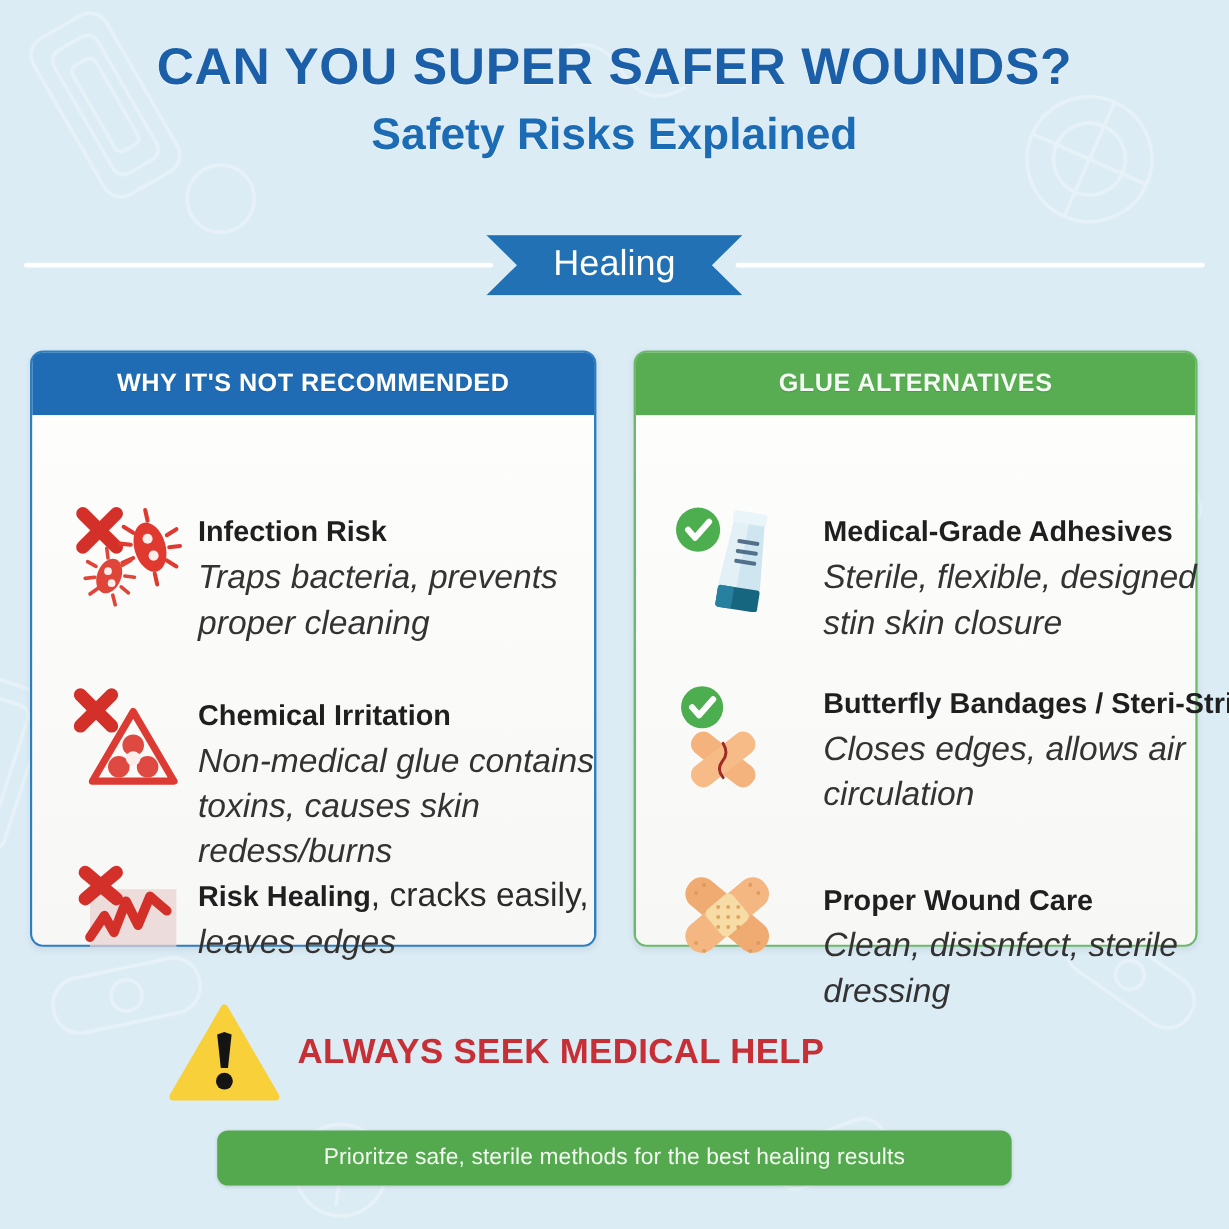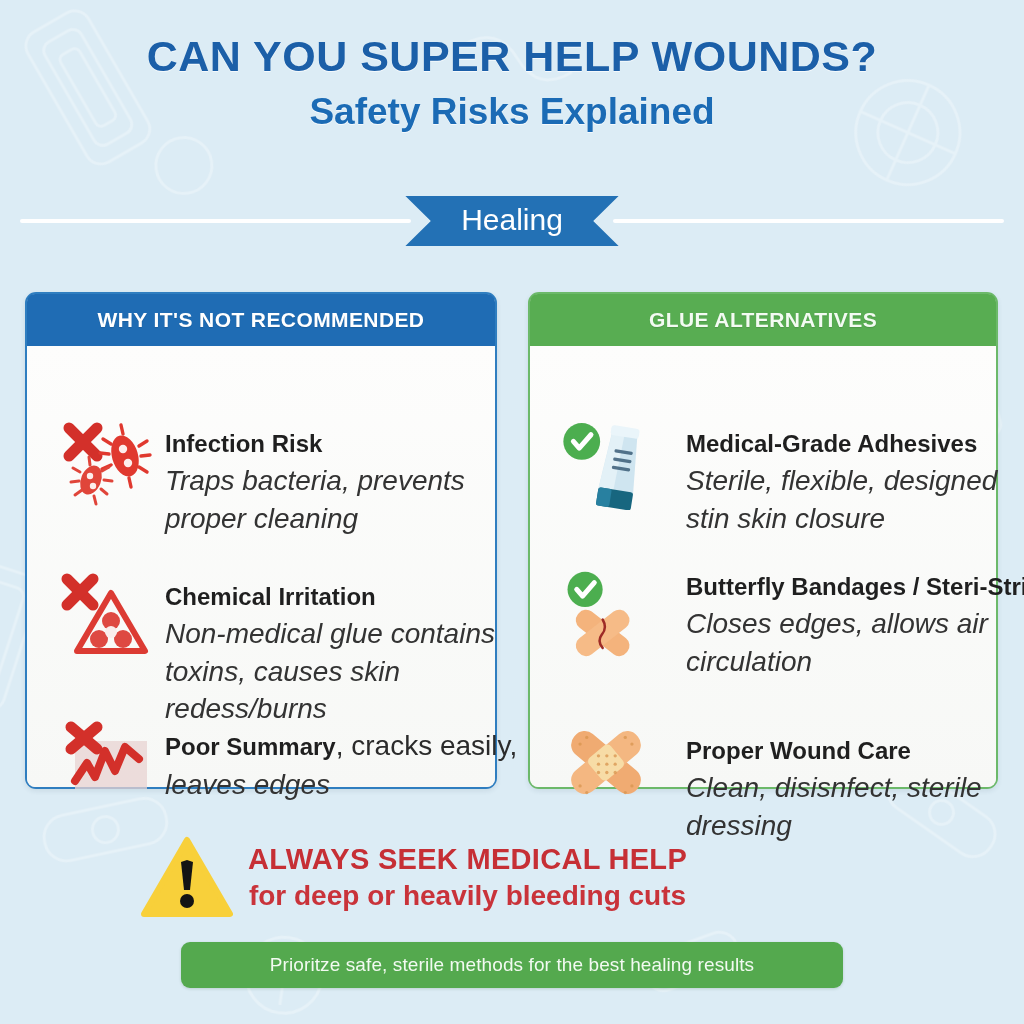--- a/index.html
+++ b/index.html
@@ -177,21 +177,21 @@
     <g transform="translate(470,18) rotate(14)">
       <path d="M0 28 q28 -28 56 0 q28 28 56 0"></path>
     </g>
     <g transform="translate(150,140) rotate(-8)">
       <circle cx="30" cy="30" r="28"></circle>
     </g>
   </g>
 </svg>
 
 <div id="header">
-  <div class="title-main">CAN YOU SUPER HELP WOUNDS?</div>
+  <div class="title-main">CAN YOU SUPER SAFER WOUNDS?</div>
   <div class="title-sub">Safety Risks Explained</div>
 </div>
 
 <div id="ribbon-row">
   <div class="rule left"></div>
   <div class="ribbon">Healing</div>
   <div class="rule right"></div>
 </div>
 
 <div id="cards">
@@ -266,21 +266,21 @@
       <div class="row L3">
         <svg class="row-icon" viewBox="0 0 92 92">
           <rect x="14" y="22" width="72" height="48" fill="#e8d3d2" opacity="0.75"></rect>
           <polyline points="14,62 26,44 34,58 44,32 54,52 64,28 78,40" fill="none" stroke="#d3302a" stroke-width="8" stroke-linejoin="round" stroke-linecap="round"></polyline>
           <g stroke="#d3302a" stroke-width="11" stroke-linecap="round">
             <path d="M10 8 L36 30"></path>
               <path d="M36 8 L10 30"></path>
           </g>
         </svg>
         <div class="row-text">
-          <div class="row-title"><span>Poor Summary</span><span class="thin">, cracks easily,</span></div>
+          <div class="row-title"><span>Risk Healing</span><span class="thin">, cracks easily,</span></div>
           <div class="row-desc">leaves edges</div>
         </div>
       </div>
 
     </div>
   </div>
 
   <div class="card right">
     <div class="card-header">GLUE ALTERNATIVES</div>
     <div class="card-body">
@@ -362,19 +362,18 @@
 </div>
 
 <div id="warning">
   <svg width="92" height="84" viewBox="0 0 92 84">
     <path d="M46 4 L89 78 L3 78 Z" fill="#f8d03a" stroke="#f8d03a" stroke-width="6" stroke-linejoin="round"></path>
     <path d="M46 24 L52 26 L49 54 L43 54 L40 26 Z" fill="#141414"></path>
     <circle cx="46" cy="65" r="7" fill="#141414"></circle>
   </svg>
   <div class="warn-text">
     <div class="warn-line1">ALWAYS SEEK MEDICAL HELP</div>
-    <div class="warn-line2">for deep or heavily bleeding cuts</div>
   </div>
 </div>
 
 <div id="footer">
   <span class="footer-text">Prioritze safe, sterile methods for the best healing results</span>
 </div>
 
 </body></html>

